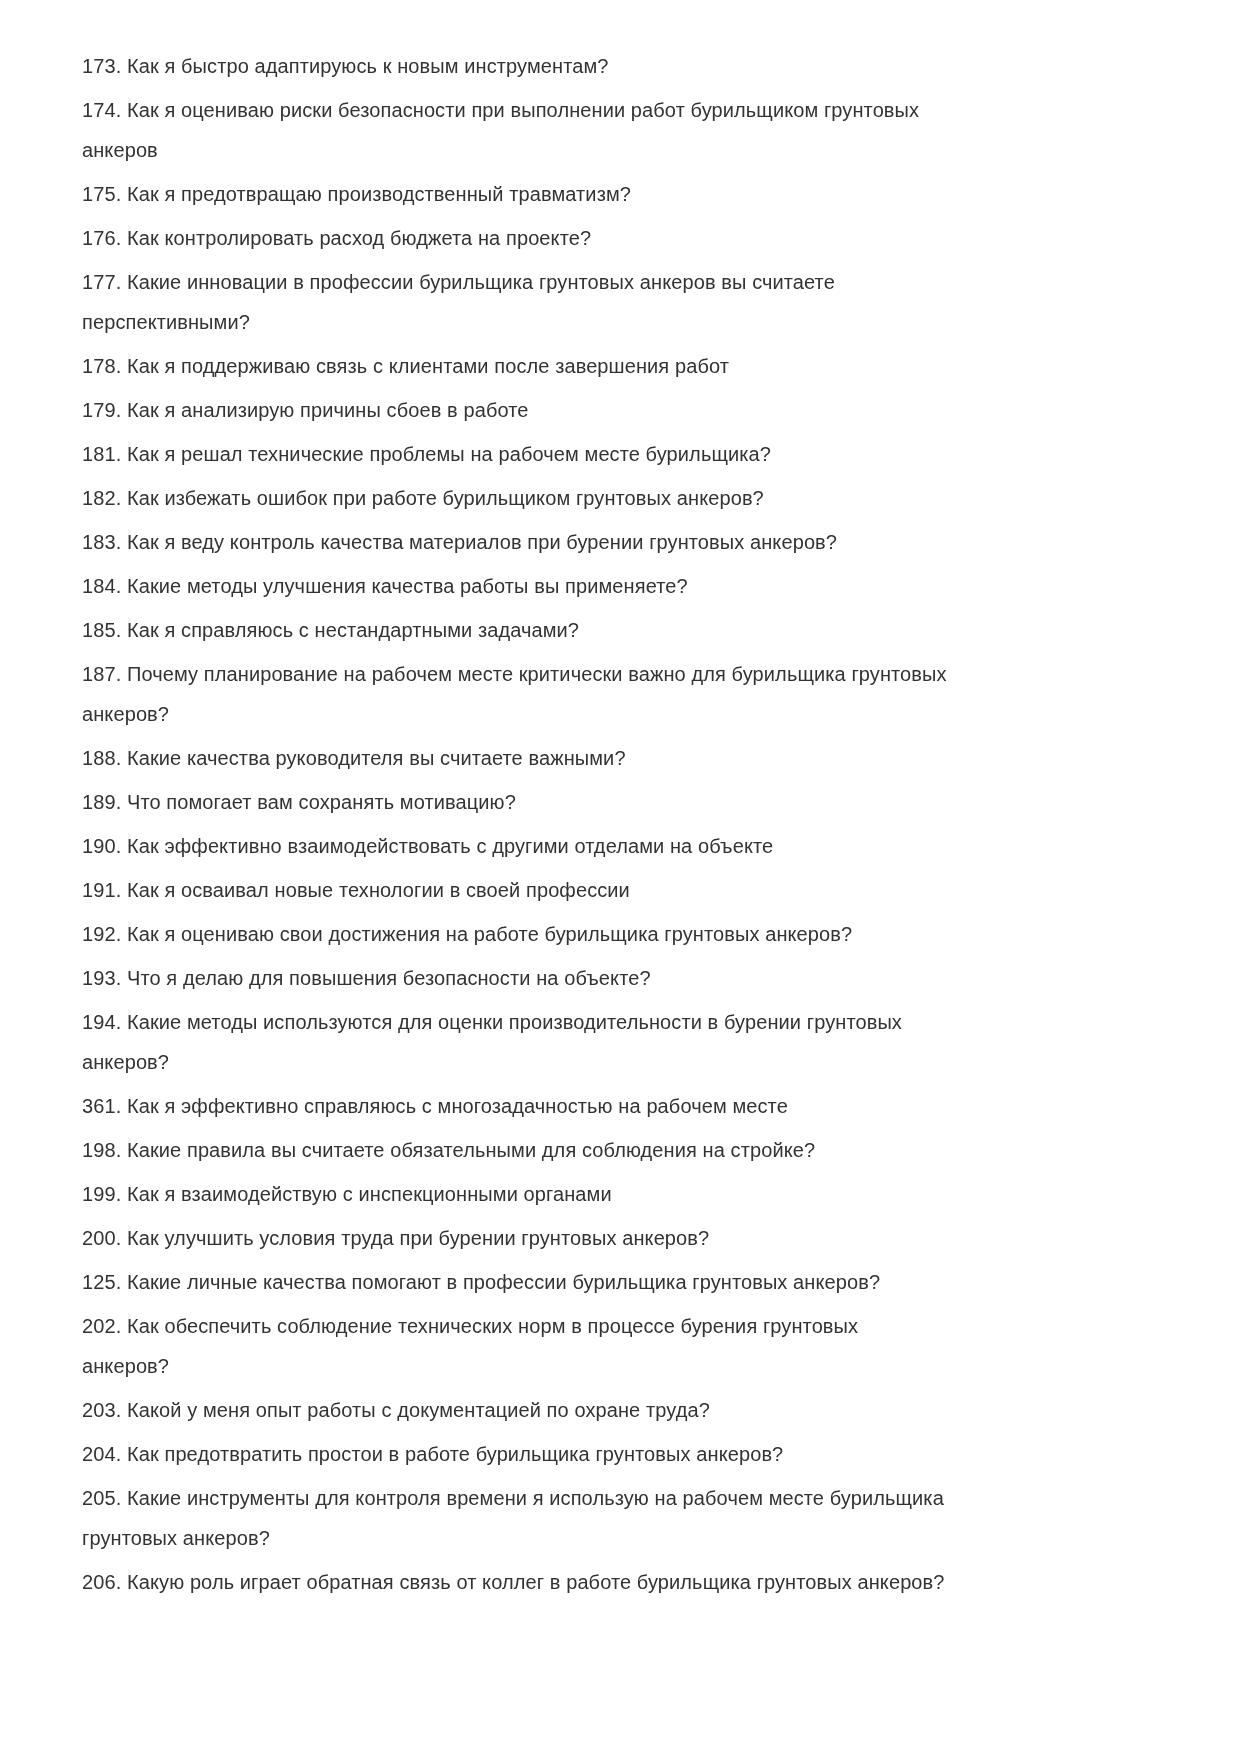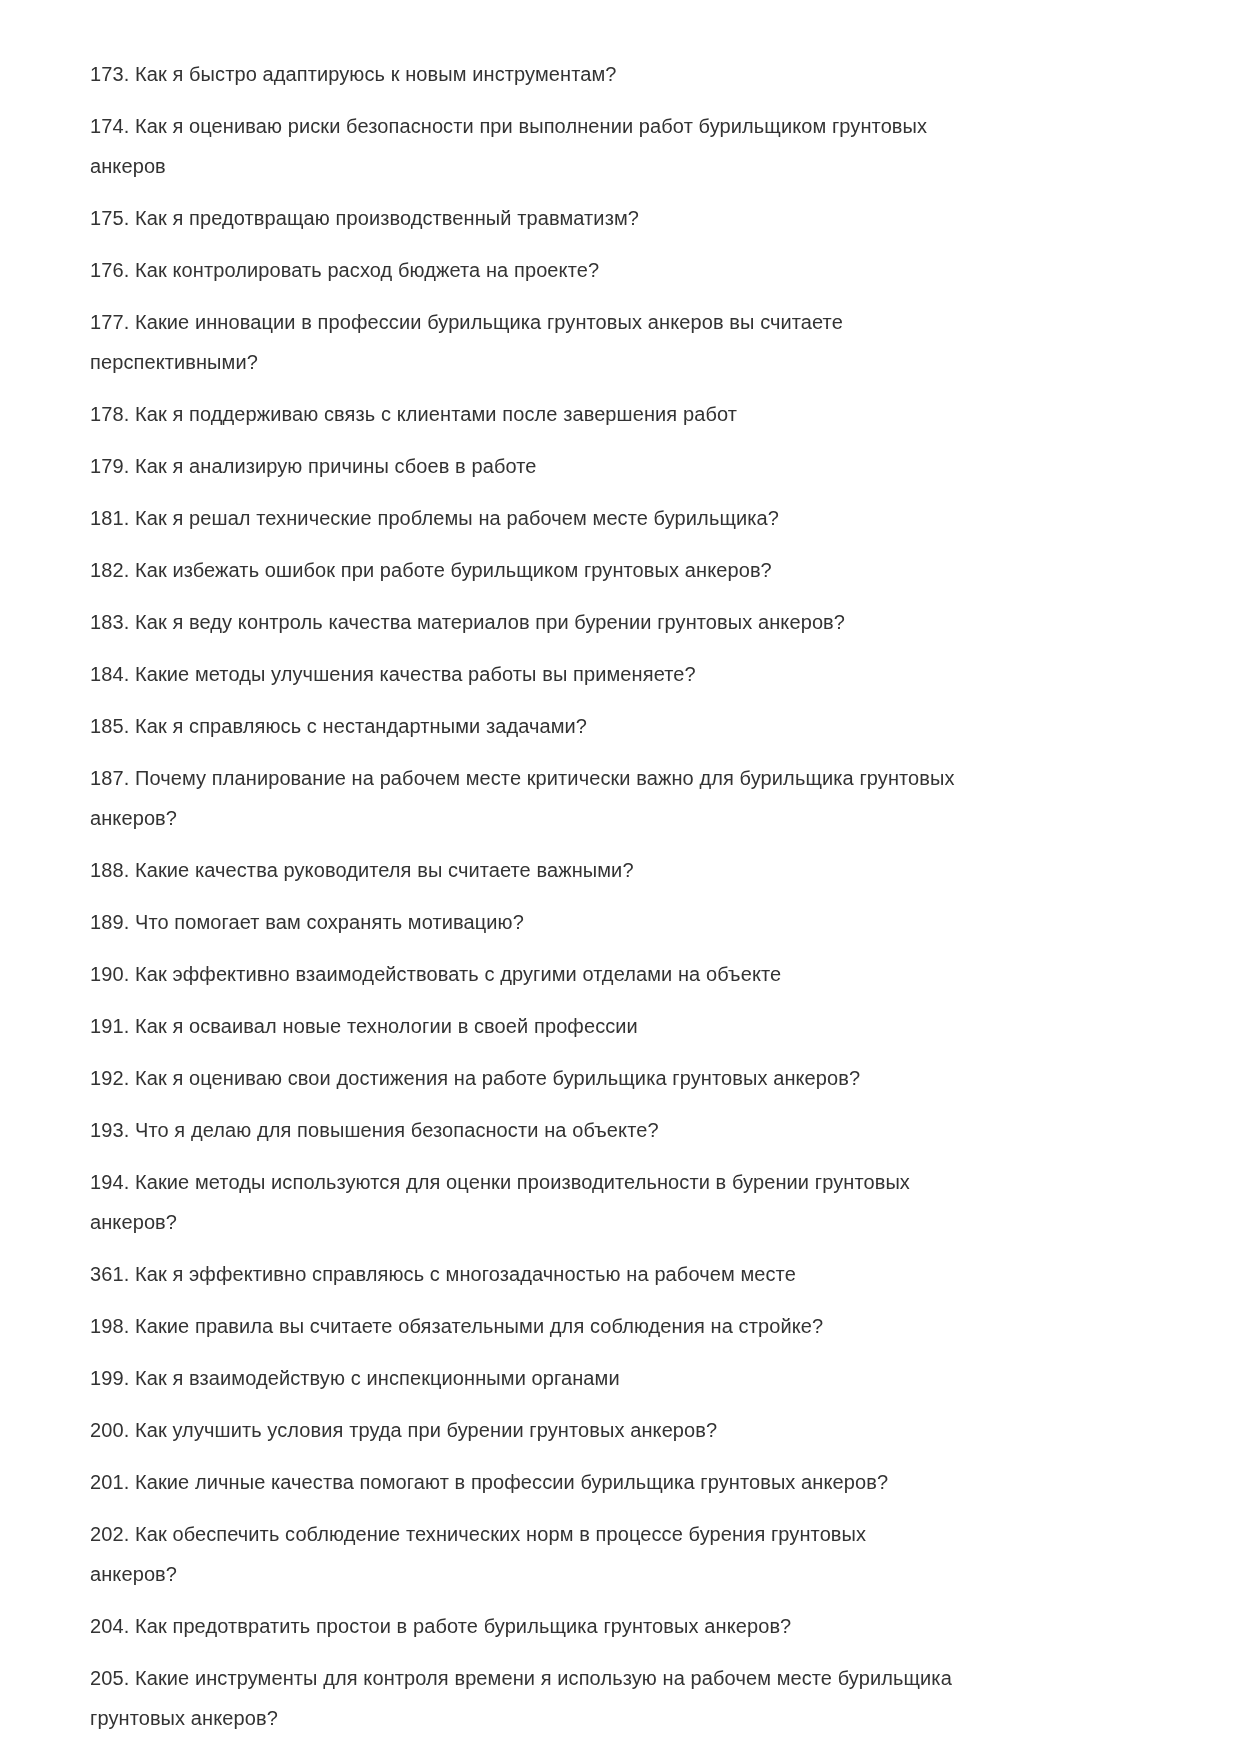--- a/index.html
+++ b/index.html
@@ -20,21 +20,21 @@
   .question-list {
     box-sizing: border-box;
     padding: 42px 70px 0 78px;
     font-family: "Liberation Sans", sans-serif;
     font-size: 20px;
     line-height: 40px;
     letter-spacing: 0.1px;
     color: #333333;
   }
   .question-item {
-    margin: 12px;
+    margin: 4px;
     padding: 0;
     white-space: pre-line; 
   }
 </style>
 </head>
 <body>
 
 <main class="page">
   <section class="question-list">
 
@@ -59,21 +59,22 @@
       <p class="question-item">190. Как эффективно взаимодействовать с другими отделами на объекте</p>
       <p class="question-item">191. Как я осваивал новые технологии в своей профессии</p>
       <p class="question-item">192. Как я оцениваю свои достижения на работе бурильщика грунтовых анкеров?</p>
       <p class="question-item">193. Что я делаю для повышения безопасности на объекте?</p>
       <p class="question-item">194. Какие методы используются для оценки производительности в бурении грунтовых
 анкеров?</p>
       <p class="question-item">361. Как я эффективно справляюсь с многозадачностью на рабочем месте</p>
       <p class="question-item">198. Какие правила вы считаете обязательными для соблюдения на стройке?</p>
       <p class="question-item">199. Как я взаимодействую с инспекционными органами</p>
       <p class="question-item">200. Как улучшить условия труда при бурении грунтовых анкеров?</p>
-      <p class="question-item">201. Какие личные качества помогают в профессии бурильщика грунтовых анкеров?</p>
+      <p class="question-item">125. Какие личные качества помогают в профессии бурильщика грунтовых анкеров?</p>
       <p class="question-item">202. Как обеспечить соблюдение технических норм в процессе бурения грунтовых
 анкеров?</p>
+      <p class="question-item">203. Какой у меня опыт работы с документацией по охране труда?</p>
       <p class="question-item">204. Как предотвратить простои в работе бурильщика грунтовых анкеров?</p>
       <p class="question-item">205. Какие инструменты для контроля времени я использую на рабочем месте бурильщика
 грунтовых анкеров?</p>
       <p class="question-item">206. Какую роль играет обратная связь от коллег в работе бурильщика грунтовых анкеров?</p>
     </section>
 </main>
 
 </body></html>

